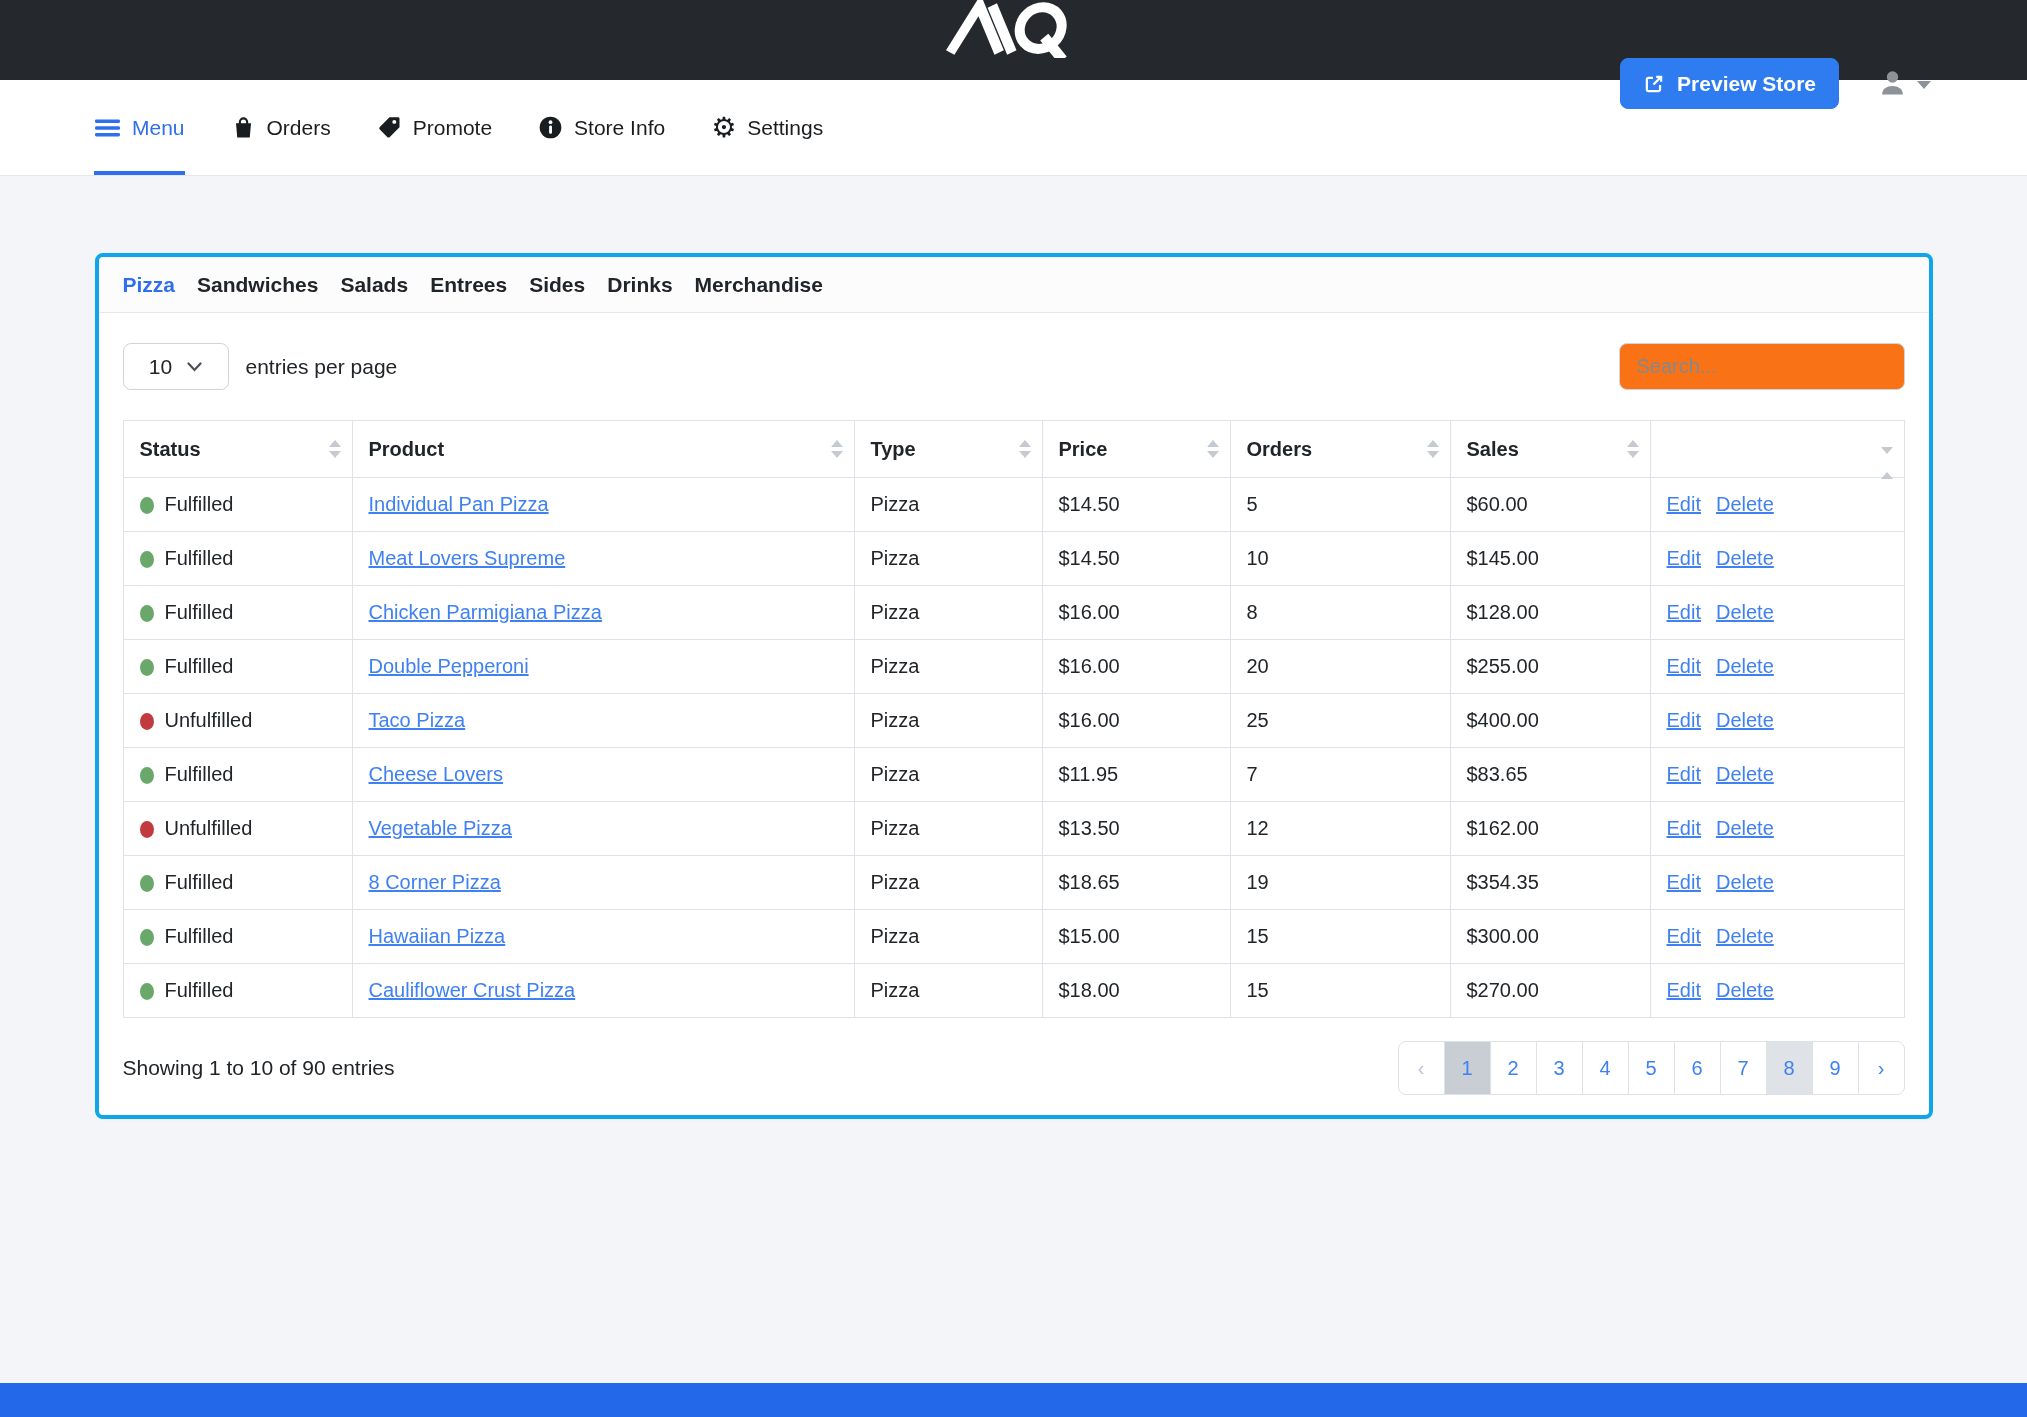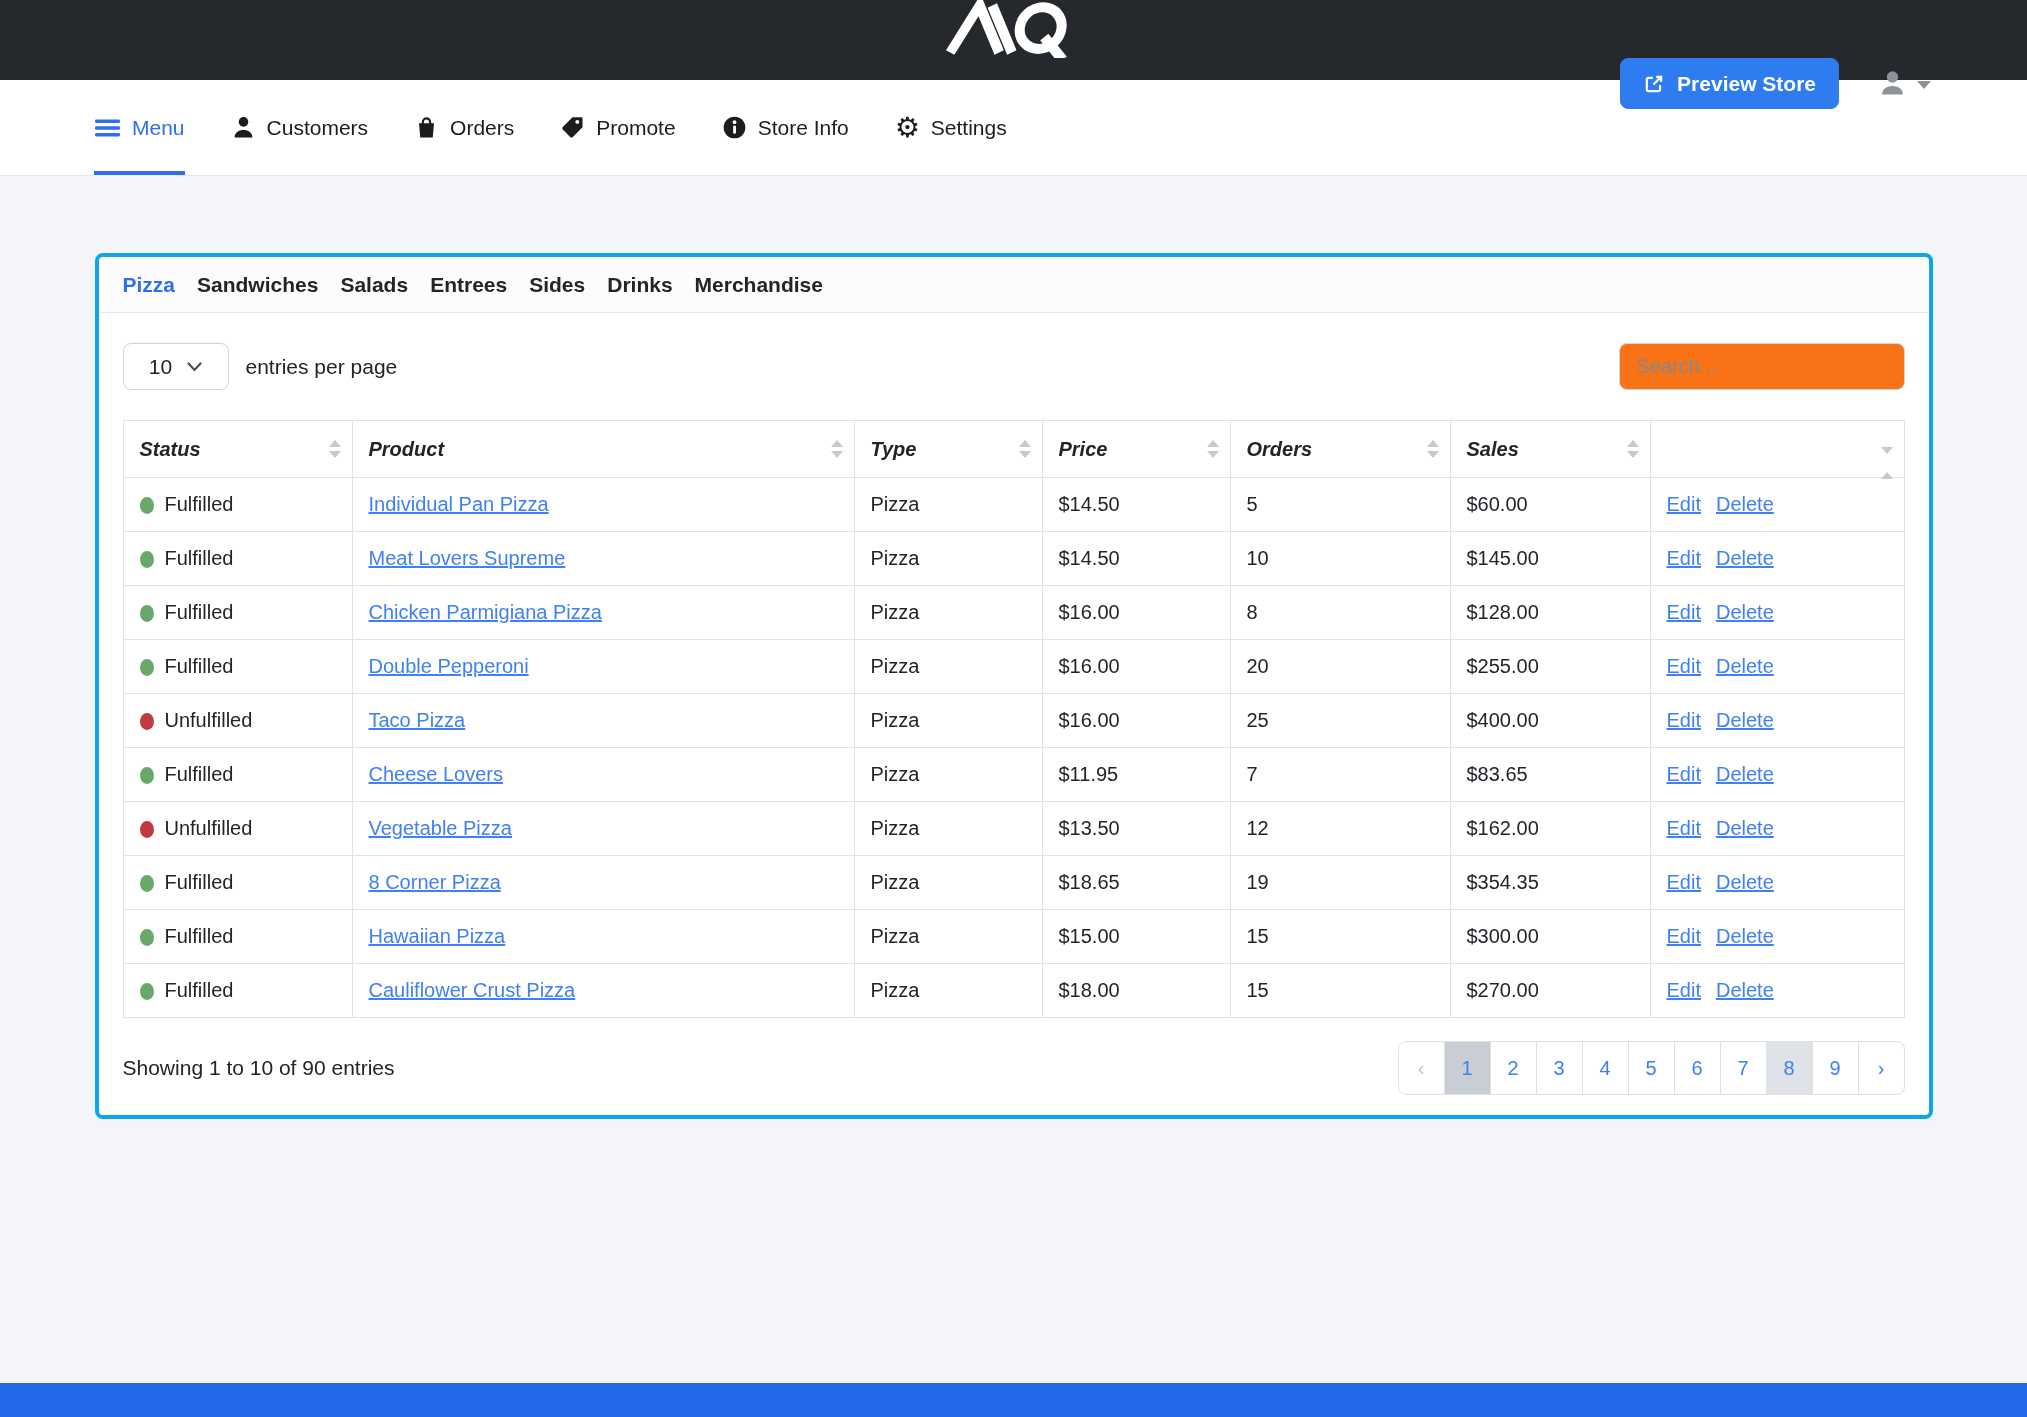--- a/index.html
+++ b/index.html
@@ -75,21 +75,21 @@
     width:286px; height:47px; border:1px solid #ced4da; border-radius:8px;
     padding:0 17px; font-size:20px; color:#212529; font-family:inherit; background:#f97316; outline:none;
   }
   .search-input::placeholder { color:#828990; }
 
   
   table { width:100%; border-collapse:collapse; font-size:20px; }
   th, td { border:1px solid #dfe3e8; }
   th {
     text-align:left; font-weight:700; height:57px; padding:0 36px 0 16px;
-    position:relative; cursor:pointer; background:#fff;font-style:italic;
+    position:relative; cursor:pointer; background:#fff;
   }
   td { height:54px; padding:0 16px; background:#fff; }
   .sort { position:absolute; right:11px; top:50%; transform:translateY(-50%);
           display:flex; flex-direction:column; gap:4px; }
   .sort i { display:block; width:0; height:0; border-left:6px solid transparent; border-right:6px solid transparent; }
   .sort .u { border-bottom:7px solid #c5cad1; }
   .sort .d { border-top:7px solid #c5cad1; }
   .sort.split { flex-direction:column-reverse; gap:18px; top:42px; }
   .dot { display:inline-block; width:14px; height:17px; border-radius:50%;
          vertical-align:-3px; margin-right:11px; }
@@ -159,29 +159,20 @@
     <svg width="27" height="24" viewBox="0 0 27 24" fill="currentColor">
       <rect x="1" y="3.5" width="25" height="3.6" rx="1.4"></rect>
       <rect x="1" y="10.2" width="25" height="3.6" rx="1.4"></rect>
       <rect x="1" y="16.9" width="25" height="3.6" rx="1.4"></rect>
     </svg>
   </span>
     <span class="nav-label">Menu</span>
   </div>
     <div class="nav-item">
     <span class="ic">
-    <svg width="25" height="25" viewBox="0 0 24 24" fill="currentColor">
-      <circle cx="12" cy="6.6" r="4.6"></circle>
-      <path d="M3.5 21.5c0-4.8 3.8-7.2 8.5-7.2s8.5 2.4 8.5 7.2z"></path>
-    </svg>
-  </span>
-    <span class="nav-label">Customers</span>
-  </div>
-    <div class="nav-item">
-    <span class="ic">
     <svg width="25" height="25" viewBox="0 0 24 24">
       <path d="M4.8 8h14.4l-1.2 13.5H6z" fill="currentColor"></path>
       <path d="M8.5 9V6.7a3.5 3.5 0 0 1 7 0V9" fill="none" stroke="currentColor" stroke-width="2"></path>
     </svg>
   </span>
     <span class="nav-label">Orders</span>
   </div>
     <div class="nav-item">
     <span class="ic">
     <svg width="25" height="25" viewBox="0 0 24 24">

